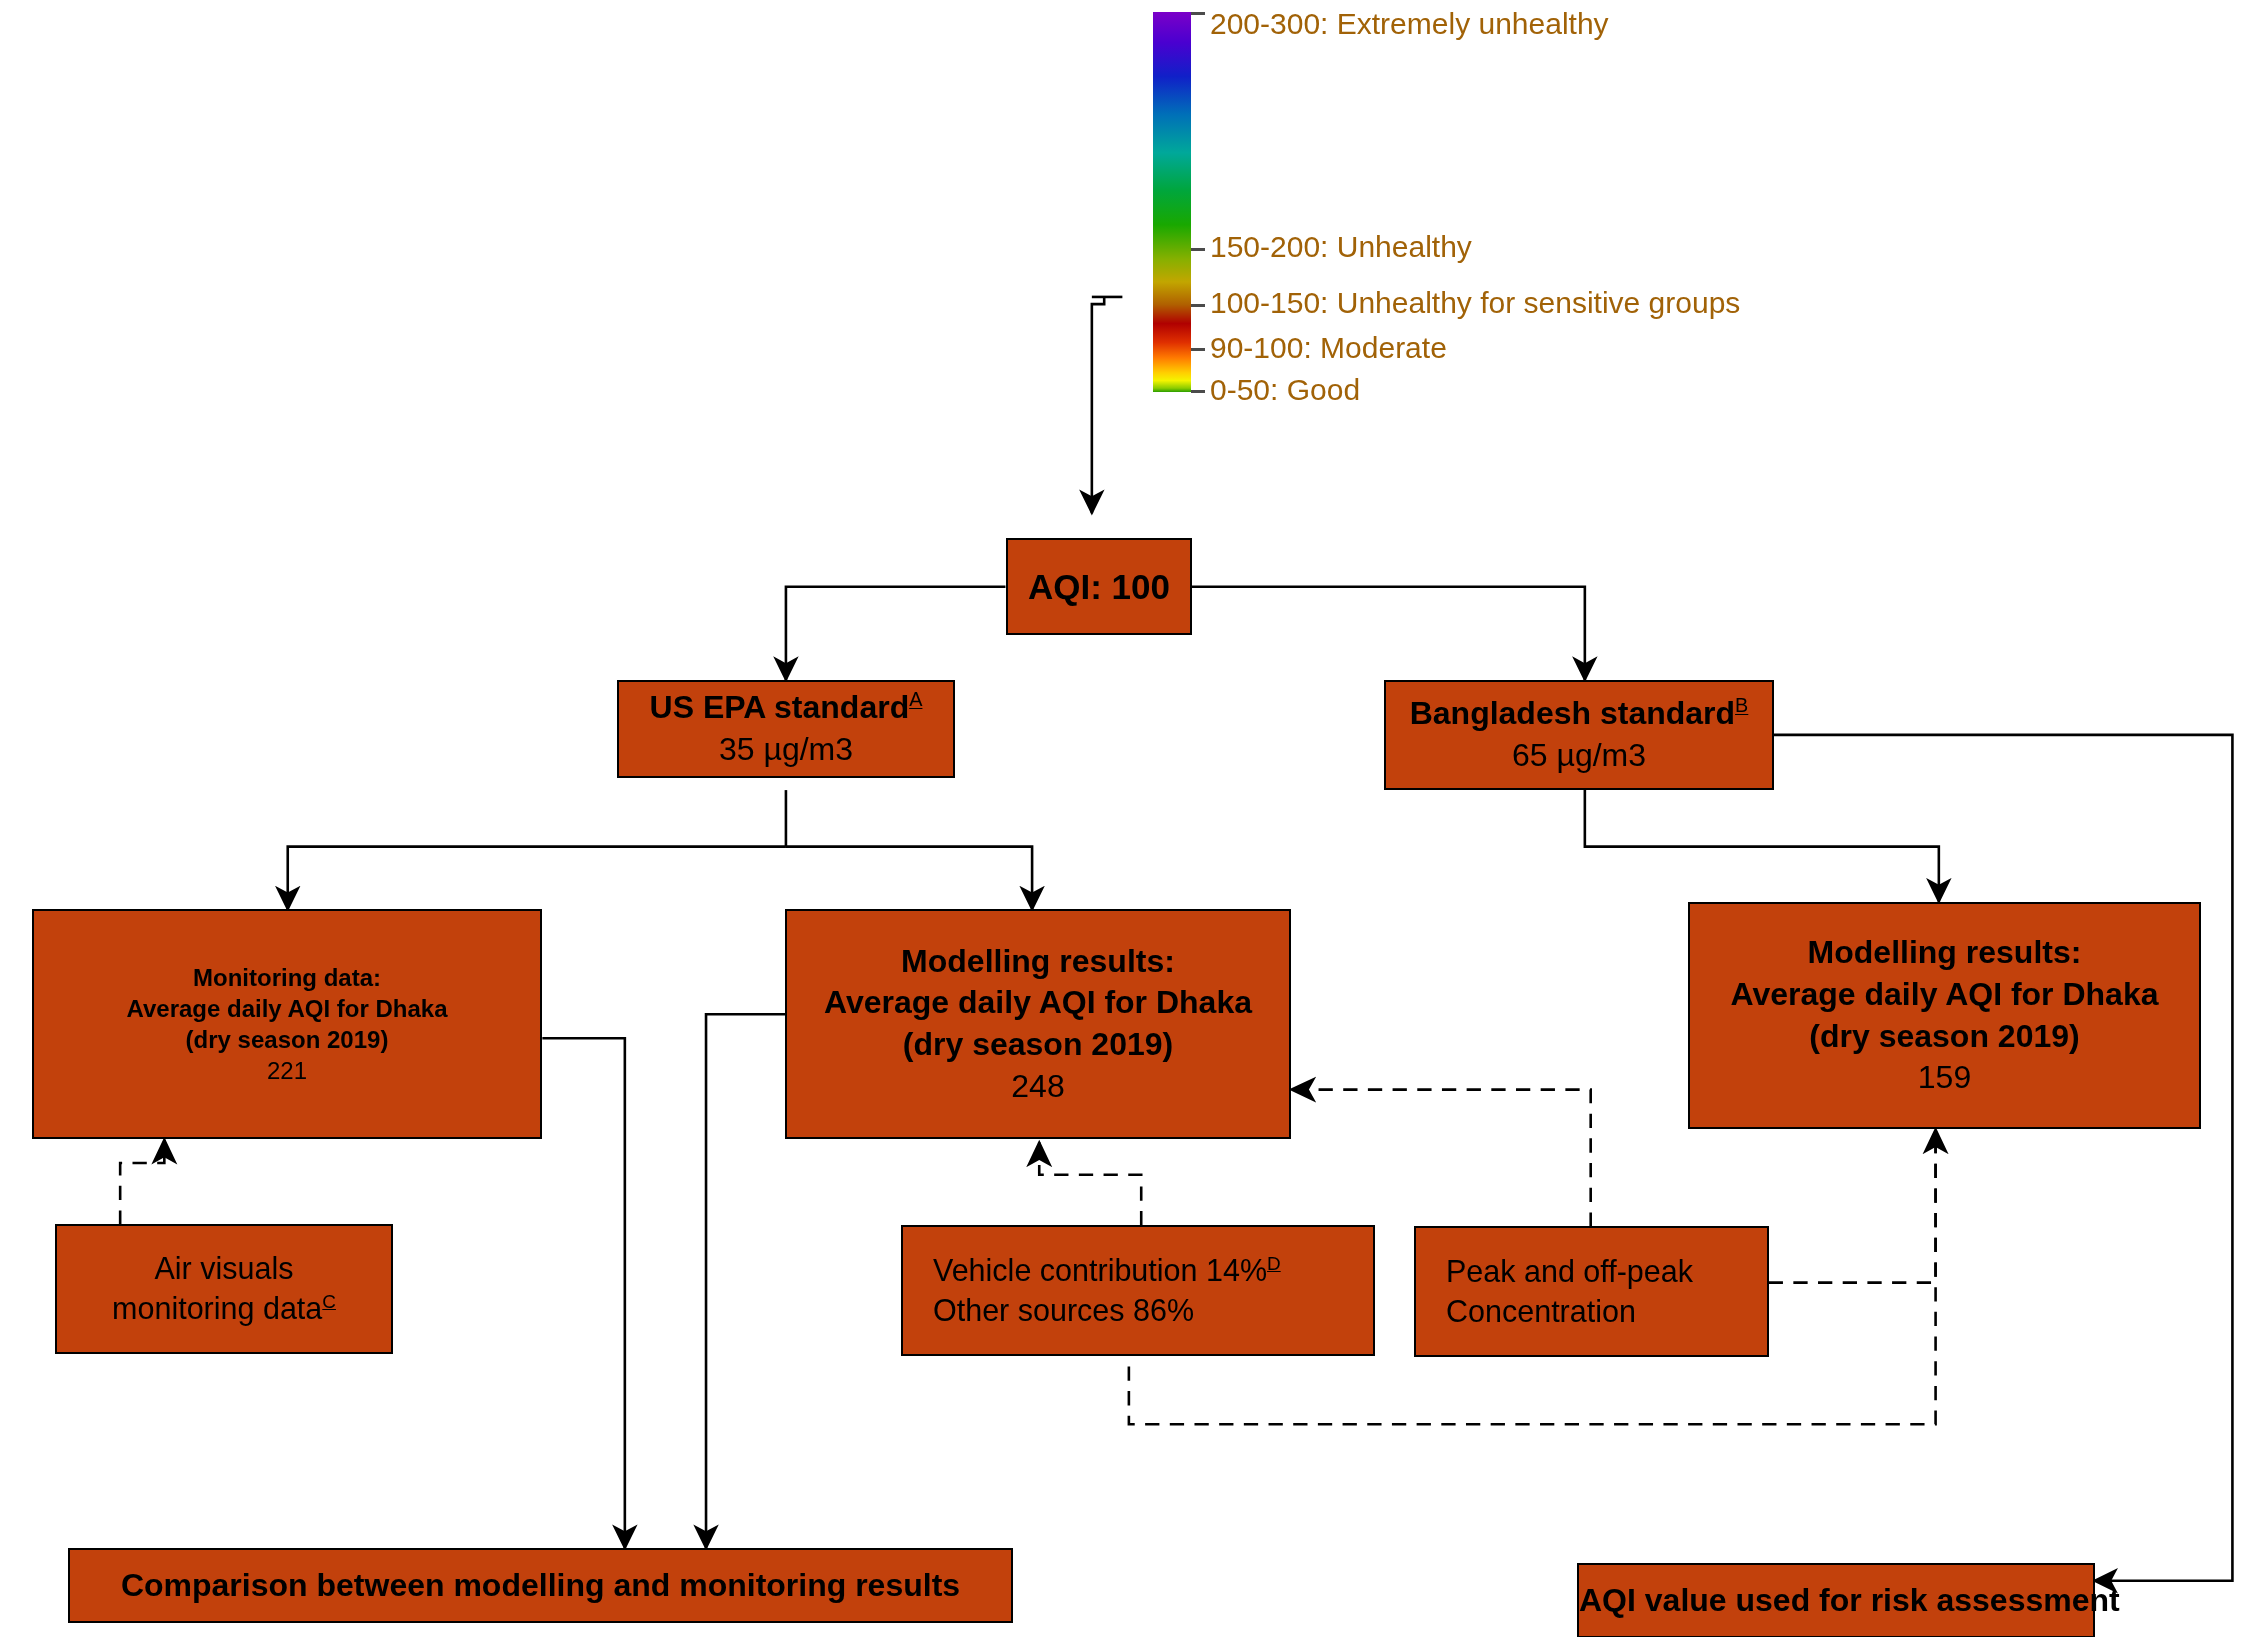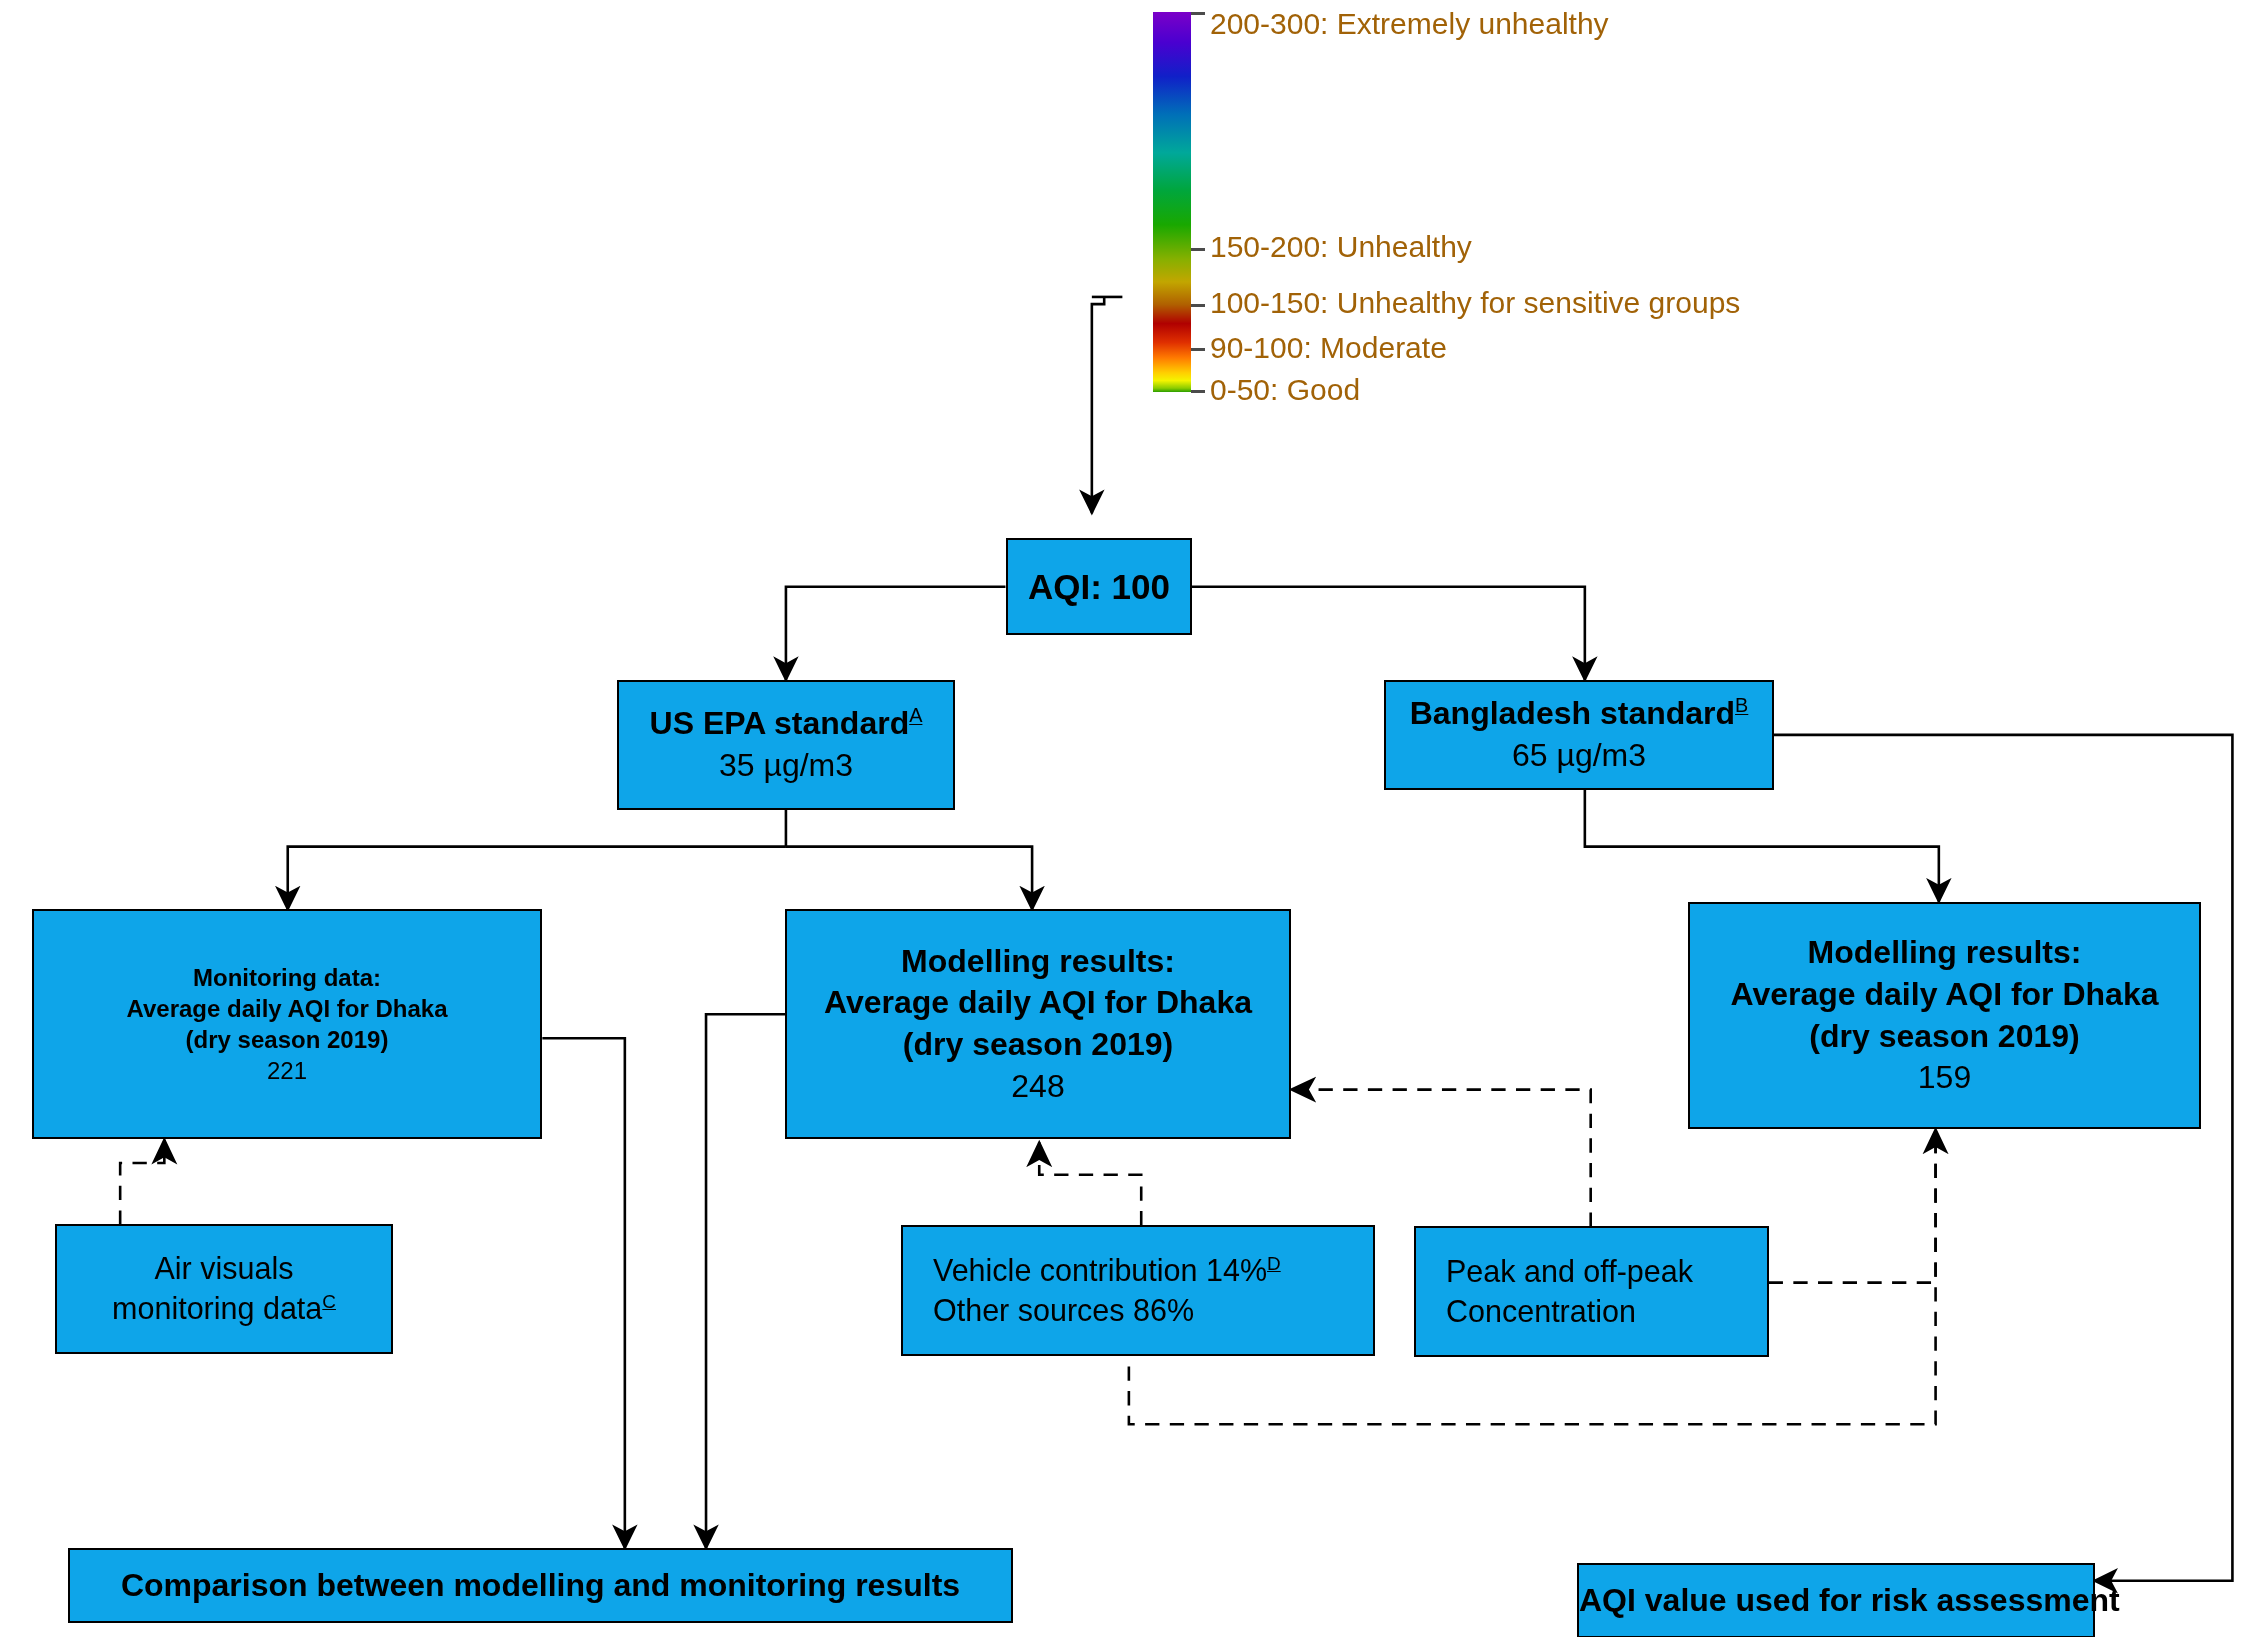--- a/index.html
+++ b/index.html
@@ -24,21 +24,21 @@
     position: absolute;
     left: 0; top: 0;
     width: 2261px;
     height: 1638px;
     overflow: visible;
   }
   
   .node {
     position: absolute;
     box-sizing: border-box;
-    background: #0ea5e9;
+    background: #c2410c;
     border: 2.6px solid #000000;
     display: flex;
     flex-direction: column;
     align-items: center;
     justify-content: center;
     text-align: center;
     color: #000000;
     line-height: 1.30;
     z-index: 5;
   }
@@ -164,21 +164,21 @@
   <div class="legend-label" style="top:9px;">200-300: Extremely unhealthy</div>
   <div class="legend-label" style="top:232px;">150-200: Unhealthy</div>
   <div class="legend-label" style="top:288px;">100-150: Unhealthy for sensitive groups</div>
   <div class="legend-label" style="top:333px;">90-100: Moderate</div>
   <div class="legend-label" style="top:375px;">0-50: Good</div>
 
   <div class="node" style="left:1006px; top:538px; width:186px; height:97px; font-size:35px;">
     <span class="ln bold">AQI: 100</span>
   </div>
 
-  <div class="node" style="left:617px; top:680px; width:338px; height:130px; font-size:32px;">
+  <div class="node" style="left:617px; top:680px; width:338px; height:98px; font-size:32px;">
     <span class="ln bold"><span>US EPA standard</span><sup class="ref">A</sup></span>
     <span class="ln reg">35 µg/m3</span>
   </div>
 
   <div class="node" style="left:1384px; top:680px; width:390px; height:110px; font-size:32px;">
     <span class="ln bold"><span>Bangladesh standard</span><sup class="ref">B</sup></span>
     <span class="ln reg">65 µg/m3</span>
   </div>
 
   <div class="node" style="left:32px; top:909px; width:510px; height:230px; font-size:24px;">

